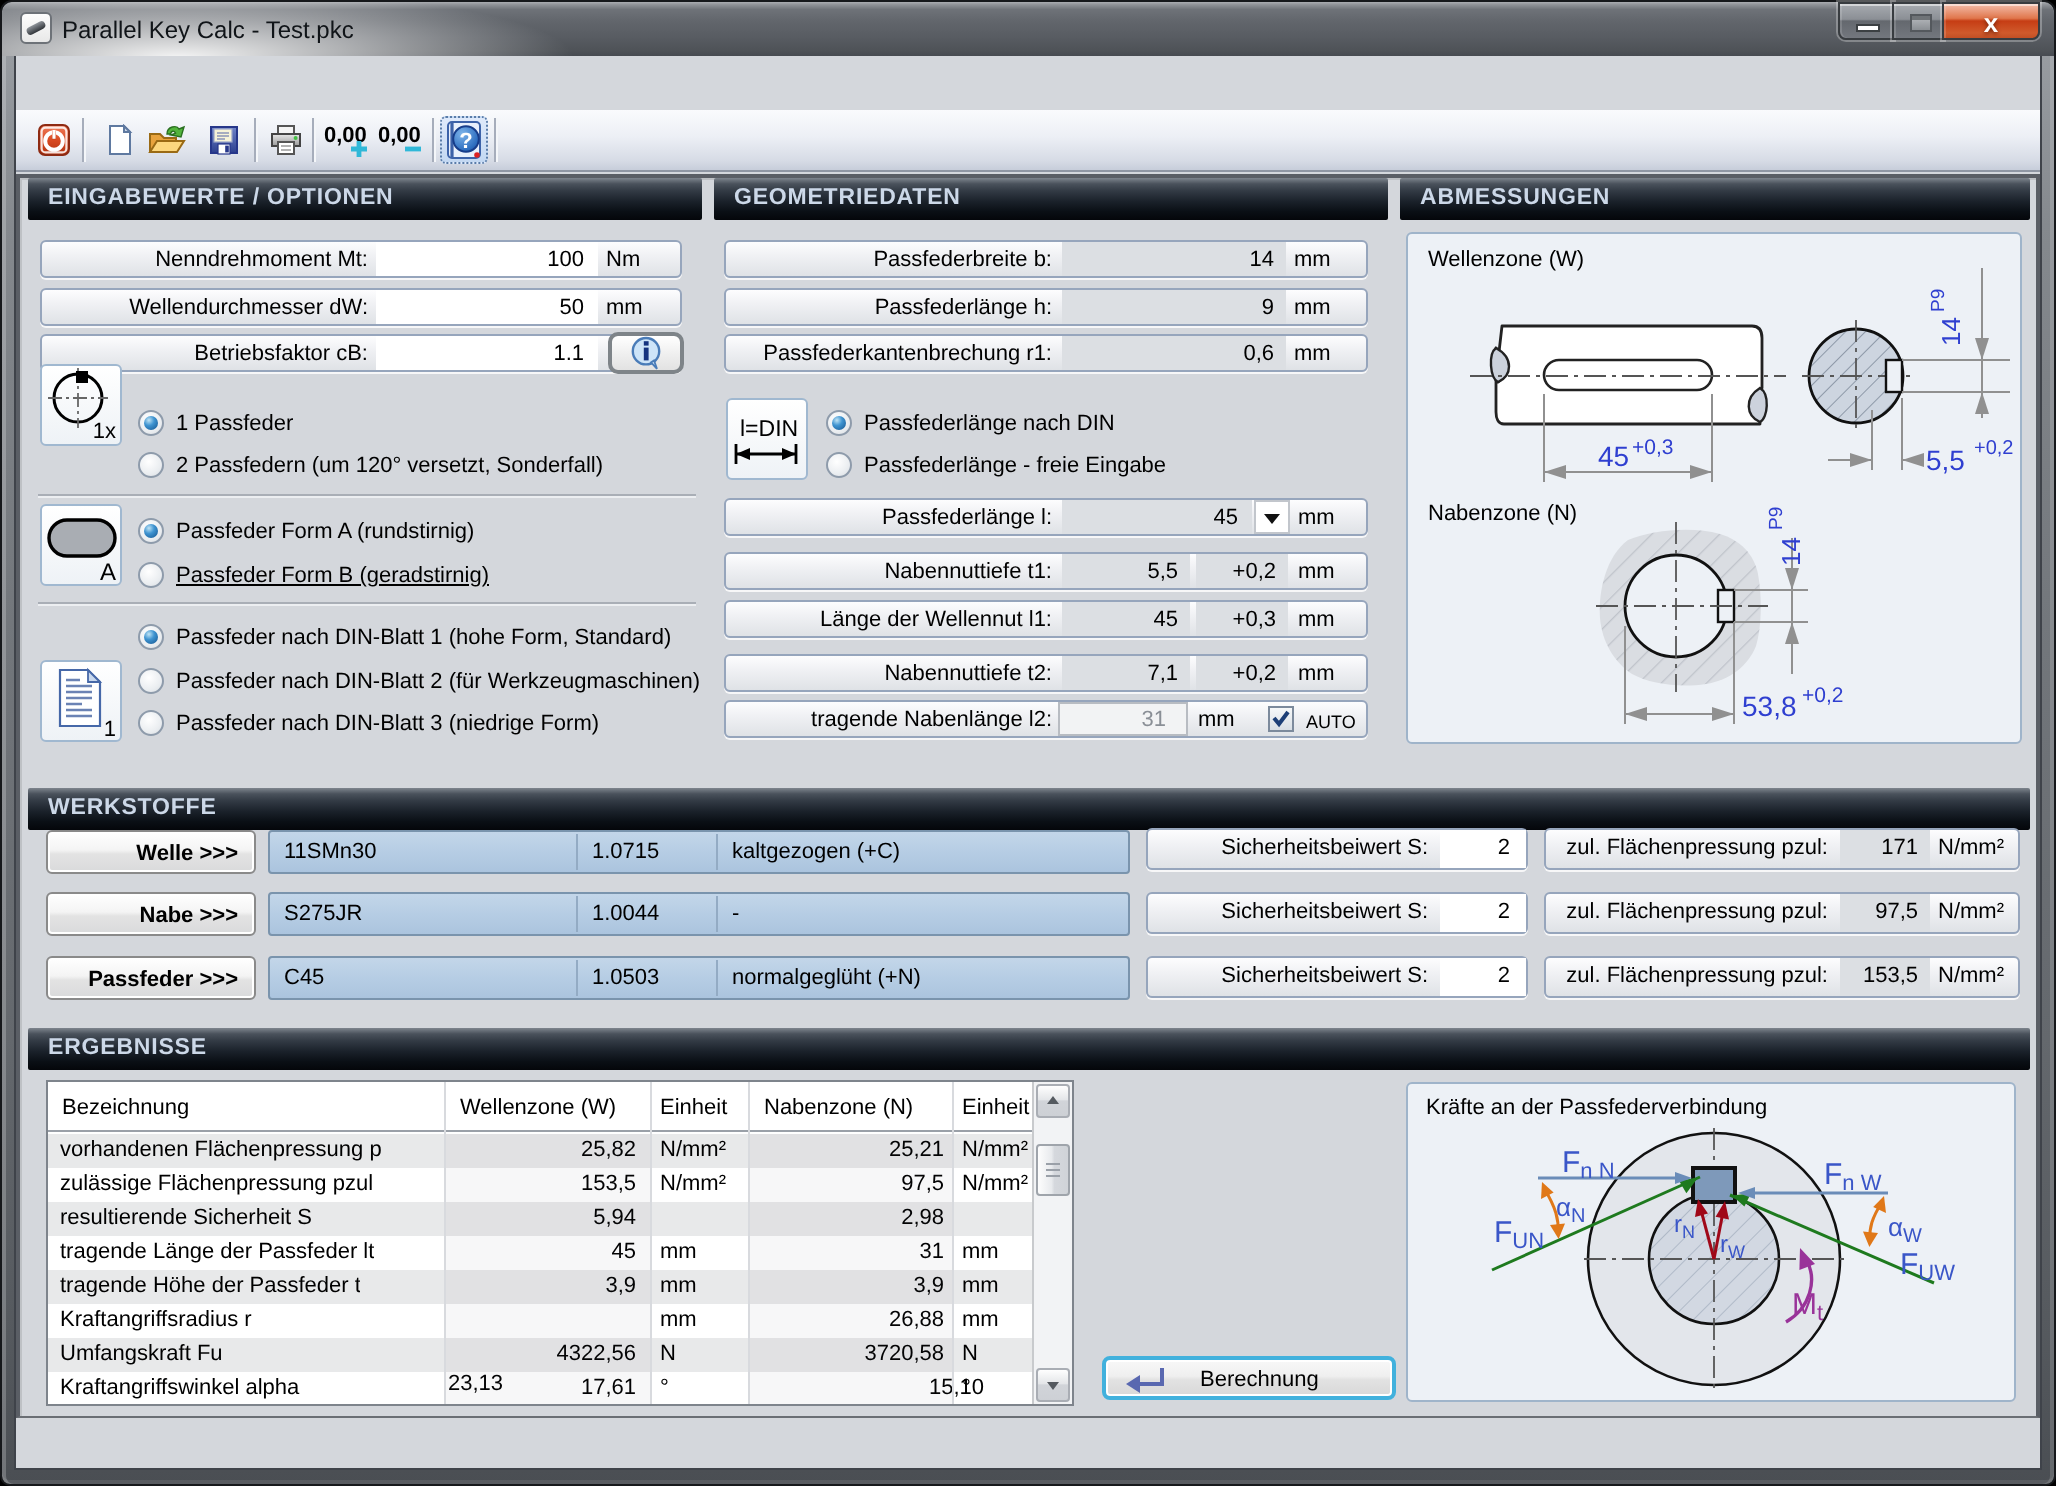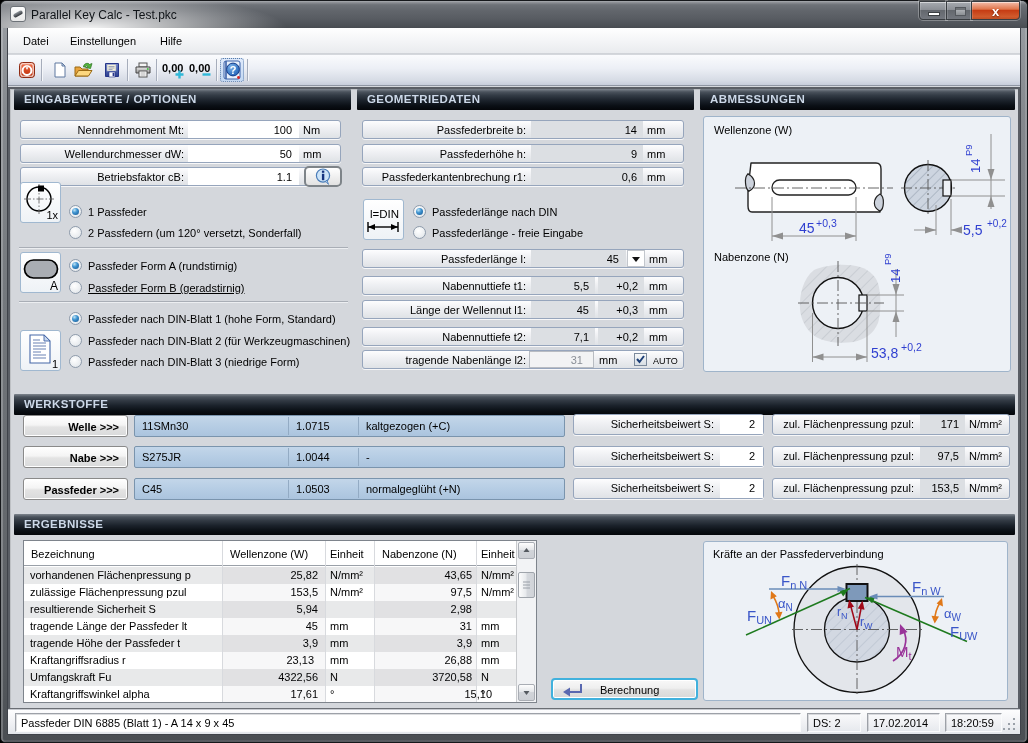--- a/index.html
+++ b/index.html
@@ -94,25 +94,20 @@
       <div class="g"></div>
     </div>
   <div class="cb" id="btnmax">
       <div class="g"></div>
     </div>
   <div class="cb" id="btnclose">
       <div class="g">x</div>
     </div>
 </div>
 <div id="client">
-  <div id="menubar">
-    <div class="menuitem" style="left:15px;">Datei</div>
-    <div class="menuitem" style="left:62px;">Einstellungen</div>
-    <div class="menuitem" style="left:152px;">Hilfe</div>
-  </div>
   <div id="toolbar">
     <svg class="ticon" style="left:11px;" viewBox="0 0 16 16">
       <rect x="0.5" y="0.5" width="15" height="15" rx="3" fill="url(#gred)" stroke="#8e2a12"></rect>
         <rect x="1.8" y="1.8" width="12.4" height="12.4" rx="2" fill="none" stroke="rgba(255,255,255,0.85)" stroke-width="1.1"></rect>
       <circle cx="8" cy="8.5" r="4.4" fill="none" stroke="#fff" stroke-width="2"></circle>
       <rect x="7" y="2.6" width="2" height="5" fill="url(#gred)" stroke="none"></rect>
       <rect x="7.2" y="3" width="1.6" height="4.4" fill="#fff"></rect>
       <defs>
           <linearGradient id="gred" x1="0" y1="0" x2="0" y2="1">
             <stop offset="0" stop-color="#f08060"></stop>
@@ -178,33 +173,20 @@
               <stop offset="0" stop-color="#7db4ea"></stop>
               <stop offset="0.7" stop-color="#2f6fc0"></stop>
               <stop offset="1" stop-color="#1c4e96"></stop>
             </radialGradient>
           </defs>
       </svg>
     </div>
     <div class="tsep" style="left:239px;"></div>
   </div>
   <div id="content" style="position:absolute;left:0;top:59px;width:1012px;height:622px;background:#d4d7dc;border-top:2px solid #5a5e65;border-left:2px solid #5a5e65;border-right:2px solid #5a5e65;border-bottom:1px solid #6a6e74;box-shadow:inset 1px 1px 0 rgba(0,0,0,0.1);"></div>
-  <div id="statusbar">
-    <div class="sbox" style="left:7px;width:786px;background:#fff;">Passfeder DIN 6885 (Blatt 1) - A 14 x 9 x 45</div>
-    <div class="sbox" style="left:799px;width:54px;">DS: 2</div>
-    <div class="sbox" style="left:859px;width:73px;">17.02.2014</div>
-    <div class="sbox" style="left:937px;width:57px;">18:20:59</div>
-    <div style="position:absolute;right:3px;top:6px;width:14px;height:14px;background:
-      radial-gradient(circle 1.6px at 11px 3px,#9aa0a8 55%,transparent 60%),
-      radial-gradient(circle 1.6px at 11px 8px,#9aa0a8 55%,transparent 60%),
-      radial-gradient(circle 1.6px at 6px 8px,#9aa0a8 55%,transparent 60%),
-      radial-gradient(circle 1.6px at 11px 13px,#9aa0a8 55%,transparent 60%),
-      radial-gradient(circle 1.6px at 6px 13px,#9aa0a8 55%,transparent 60%),
-      radial-gradient(circle 1.6px at 1px 13px,#9aa0a8 55%,transparent 60%);"></div>
-  </div>
 </div>
 
 <div id="main" style="position:absolute;left:0;top:0;width:1028px;height:743px;">
 
 <div class="hdr" style="left:14px;top:89px;width:337px;">EINGABEWERTE / OPTIONEN</div>
 <div class="hdr" style="left:357px;top:89px;width:337px;">GEOMETRIEDATEN</div>
 <div class="hdr" style="left:700px;top:89px;width:315px;">ABMESSUNGEN</div>
 <div class="hdr" style="left:14px;top:394px;width:1001px;">WERKSTOFFE</div>
 <div class="hdr" style="left:14px;top:514px;width:1001px;">ERGEBNISSE</div>
 
@@ -277,21 +259,21 @@
 </div>
 
 <div class="row" style="left:362px;top:120px;width:322px;">
   <div class="cellg" style="left:168px;width:112px;"></div>
   <div class="lbl" style="right:157px;">Passfederbreite b:</div>
   <div class="val" style="right:46px;">14</div>
   <div class="unit" style="left:284px;">mm</div>
 </div>
 <div class="row" style="left:362px;top:143.5px;width:322px;">
   <div class="cellg" style="left:168px;width:112px;"></div>
-  <div class="lbl" style="right:157px;">Passfederhöhe h:</div>
+  <div class="lbl" style="right:157px;">Passfederlänge h:</div>
   <div class="val" style="right:46px;">9</div>
   <div class="unit" style="left:284px;">mm</div>
 </div>
 <div class="row" style="left:362px;top:167px;width:322px;">
   <div class="cellg" style="left:168px;width:112px;"></div>
   <div class="lbl" style="right:157px;">Passfederkantenbrechung r1:</div>
   <div class="val" style="right:46px;">0,6</div>
   <div class="unit" style="left:284px;">mm</div>
 </div>
 
@@ -425,21 +407,21 @@
   </div>
   <div class="tvline" style="left:198px;height:161px;"></div>
   <div class="tvline" style="left:301px;height:161px;"></div>
   <div class="tvline" style="left:350px;height:161px;"></div>
   <div class="tvline" style="left:452px;height:161px;"></div>
   <div id="tbody" style="position:absolute;left:0;top:26px;width:492px;height:135px;">
     <div class="trow g" style="top:0;">
           <div class="tc" style="left:6px;">vorhandenen Flächenpressung p</div>
           <div class="tc" style="left:200px;width:94px;text-align:right;">25,82</div>
           <div class="tc" style="left:306px;">N/mm²</div>
-          <div class="tc" style="left:354px;width:94px;text-align:right;">43,65</div>
+          <div class="tc" style="left:354px;width:94px;text-align:right;">25,21</div>
           <div class="tc" style="left:457px;">N/mm²</div>
         </div>
     <div class="trow" style="top:17px;">
           <div class="tc" style="left:6px;">zulässige Flächenpressung pzul</div>
           <div class="tc" style="left:200px;width:94px;text-align:right;">153,5</div>
           <div class="tc" style="left:306px;">N/mm²</div>
           <div class="tc" style="left:354px;width:94px;text-align:right;">97,5</div>
           <div class="tc" style="left:457px;">N/mm²</div>
         </div>
     <div class="trow g" style="top:34px;">
@@ -456,21 +438,21 @@
         </div>
     <div class="trow g" style="top:68px;">
           <div class="tc" style="left:6px;">tragende Höhe der Passfeder t</div>
           <div class="tc" style="left:200px;width:94px;text-align:right;">3,9</div>
           <div class="tc" style="left:306px;">mm</div>
           <div class="tc" style="left:354px;width:94px;text-align:right;">3,9</div>
           <div class="tc" style="left:457px;">mm</div>
         </div>
     <div class="trow" style="top:85px;">
           <div class="tc" style="left:6px;">Kraftangriffsradius r</div>
-          <div class="tc" style="left:200px;width:90px;text-align:right;">23,13</div>
+          <div class="tc" style="left:200px;width:72px;text-align:left;margin-top:32px;">23,13</div>
           <div class="tc" style="left:306px;">mm</div>
           <div class="tc" style="left:354px;width:94px;text-align:right;">26,88</div>
           <div class="tc" style="left:457px;">mm</div>
         </div>
     <div class="trow g" style="top:102px;">
           <div class="tc" style="left:6px;">Umfangskraft Fu</div>
           <div class="tc" style="left:200px;width:94px;text-align:right;">4322,56</div>
           <div class="tc" style="left:306px;">N</div>
           <div class="tc" style="left:354px;width:94px;text-align:right;">3720,58</div>
           <div class="tc" style="left:457px;">N</div>

